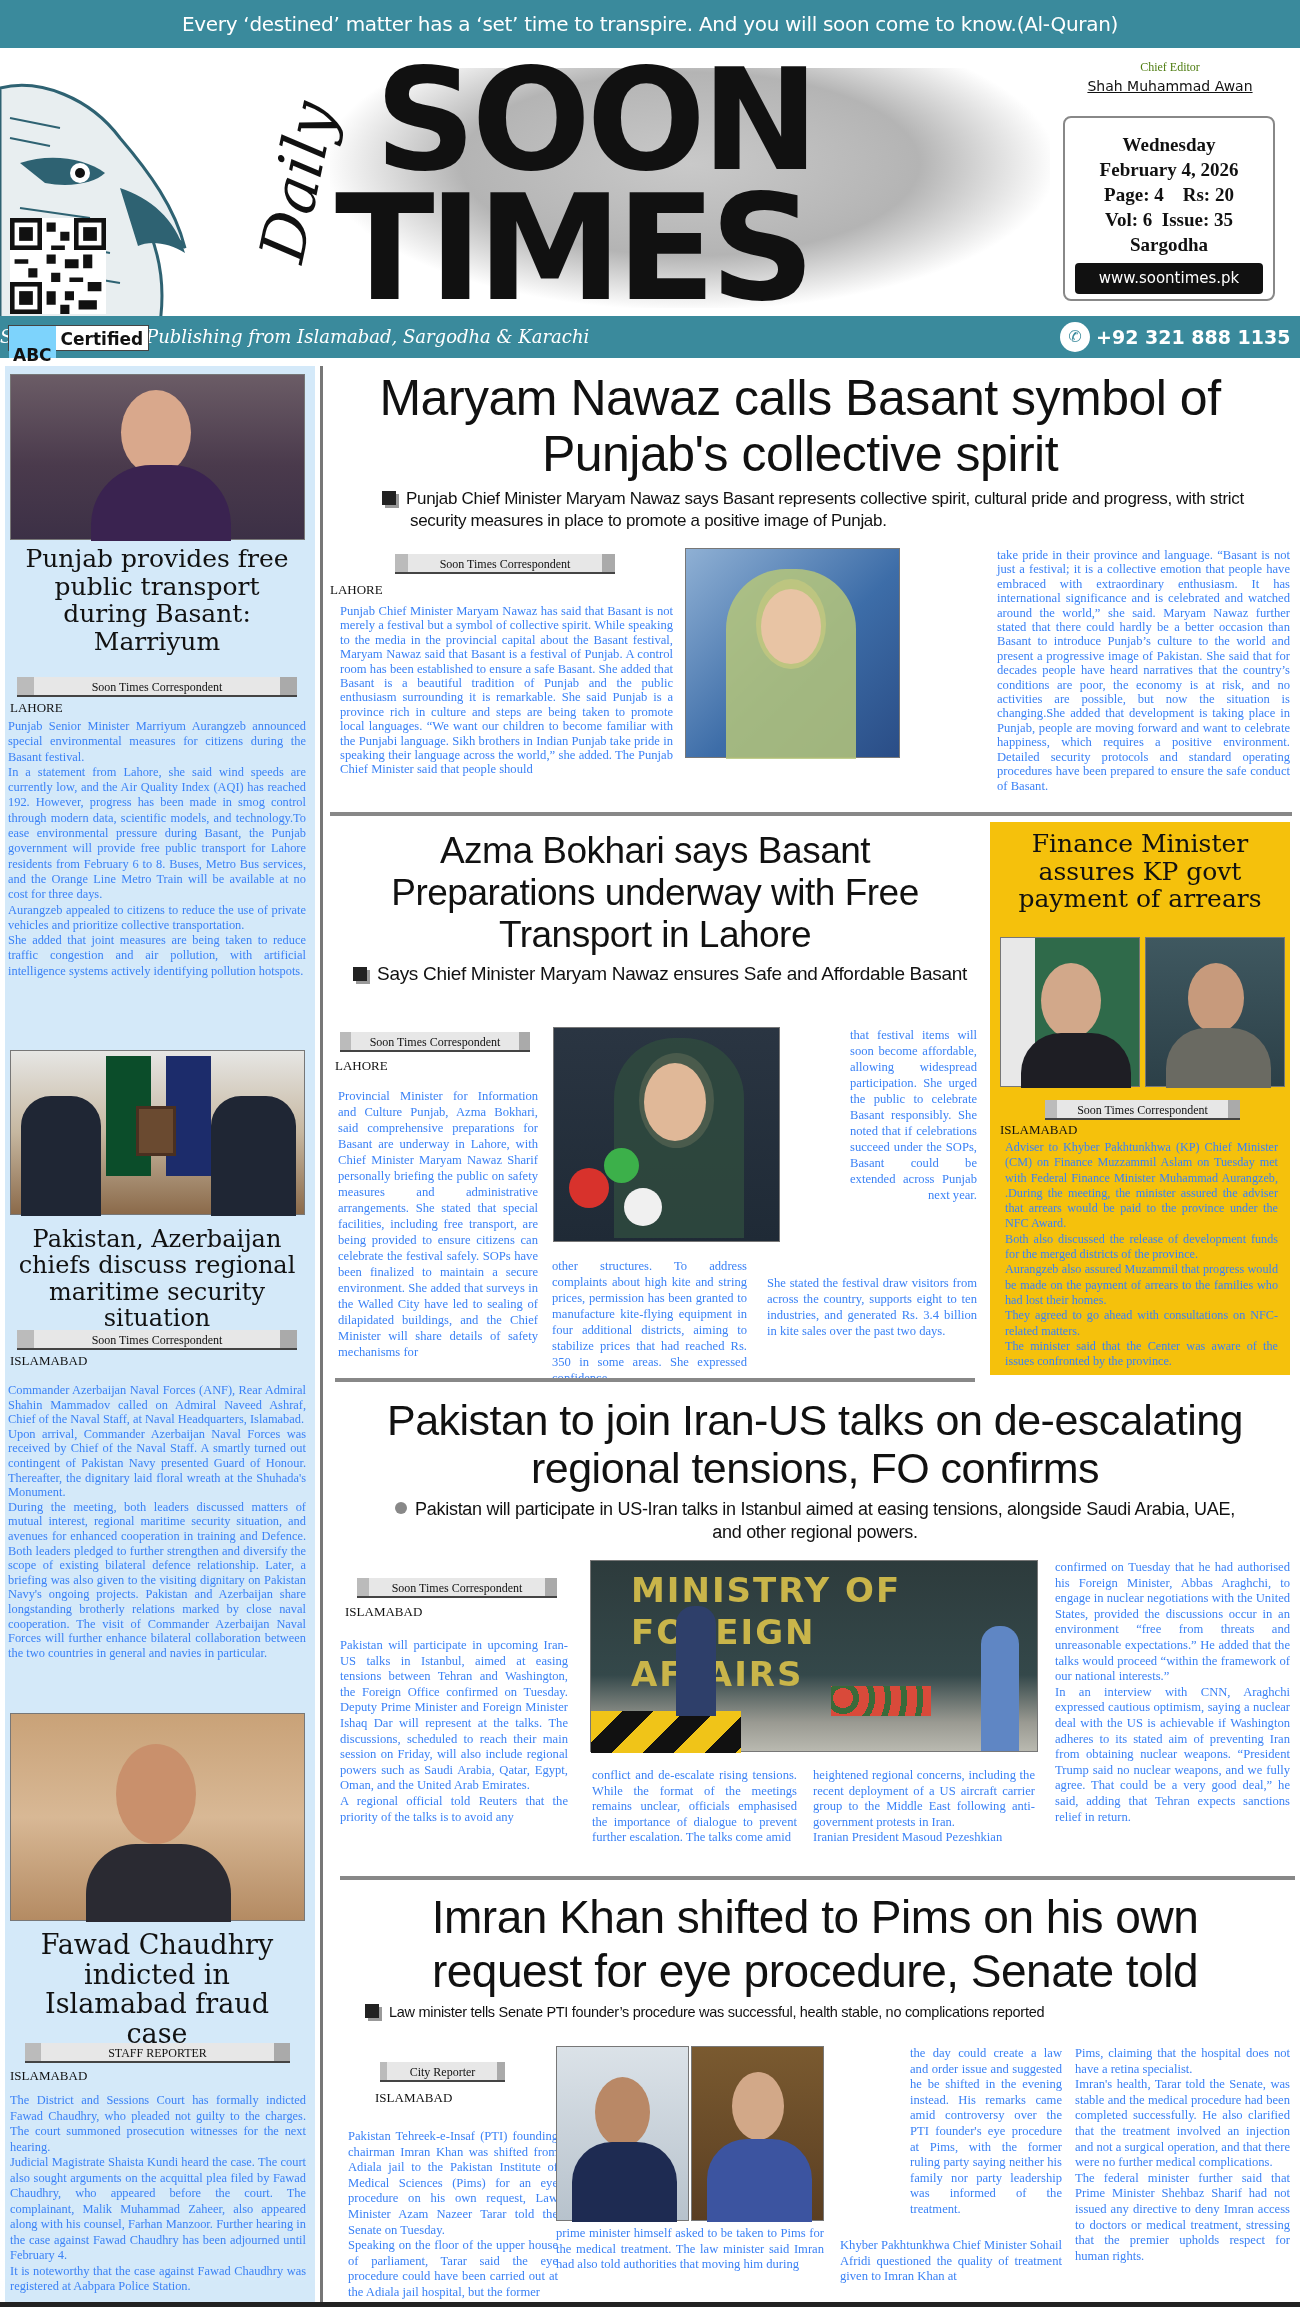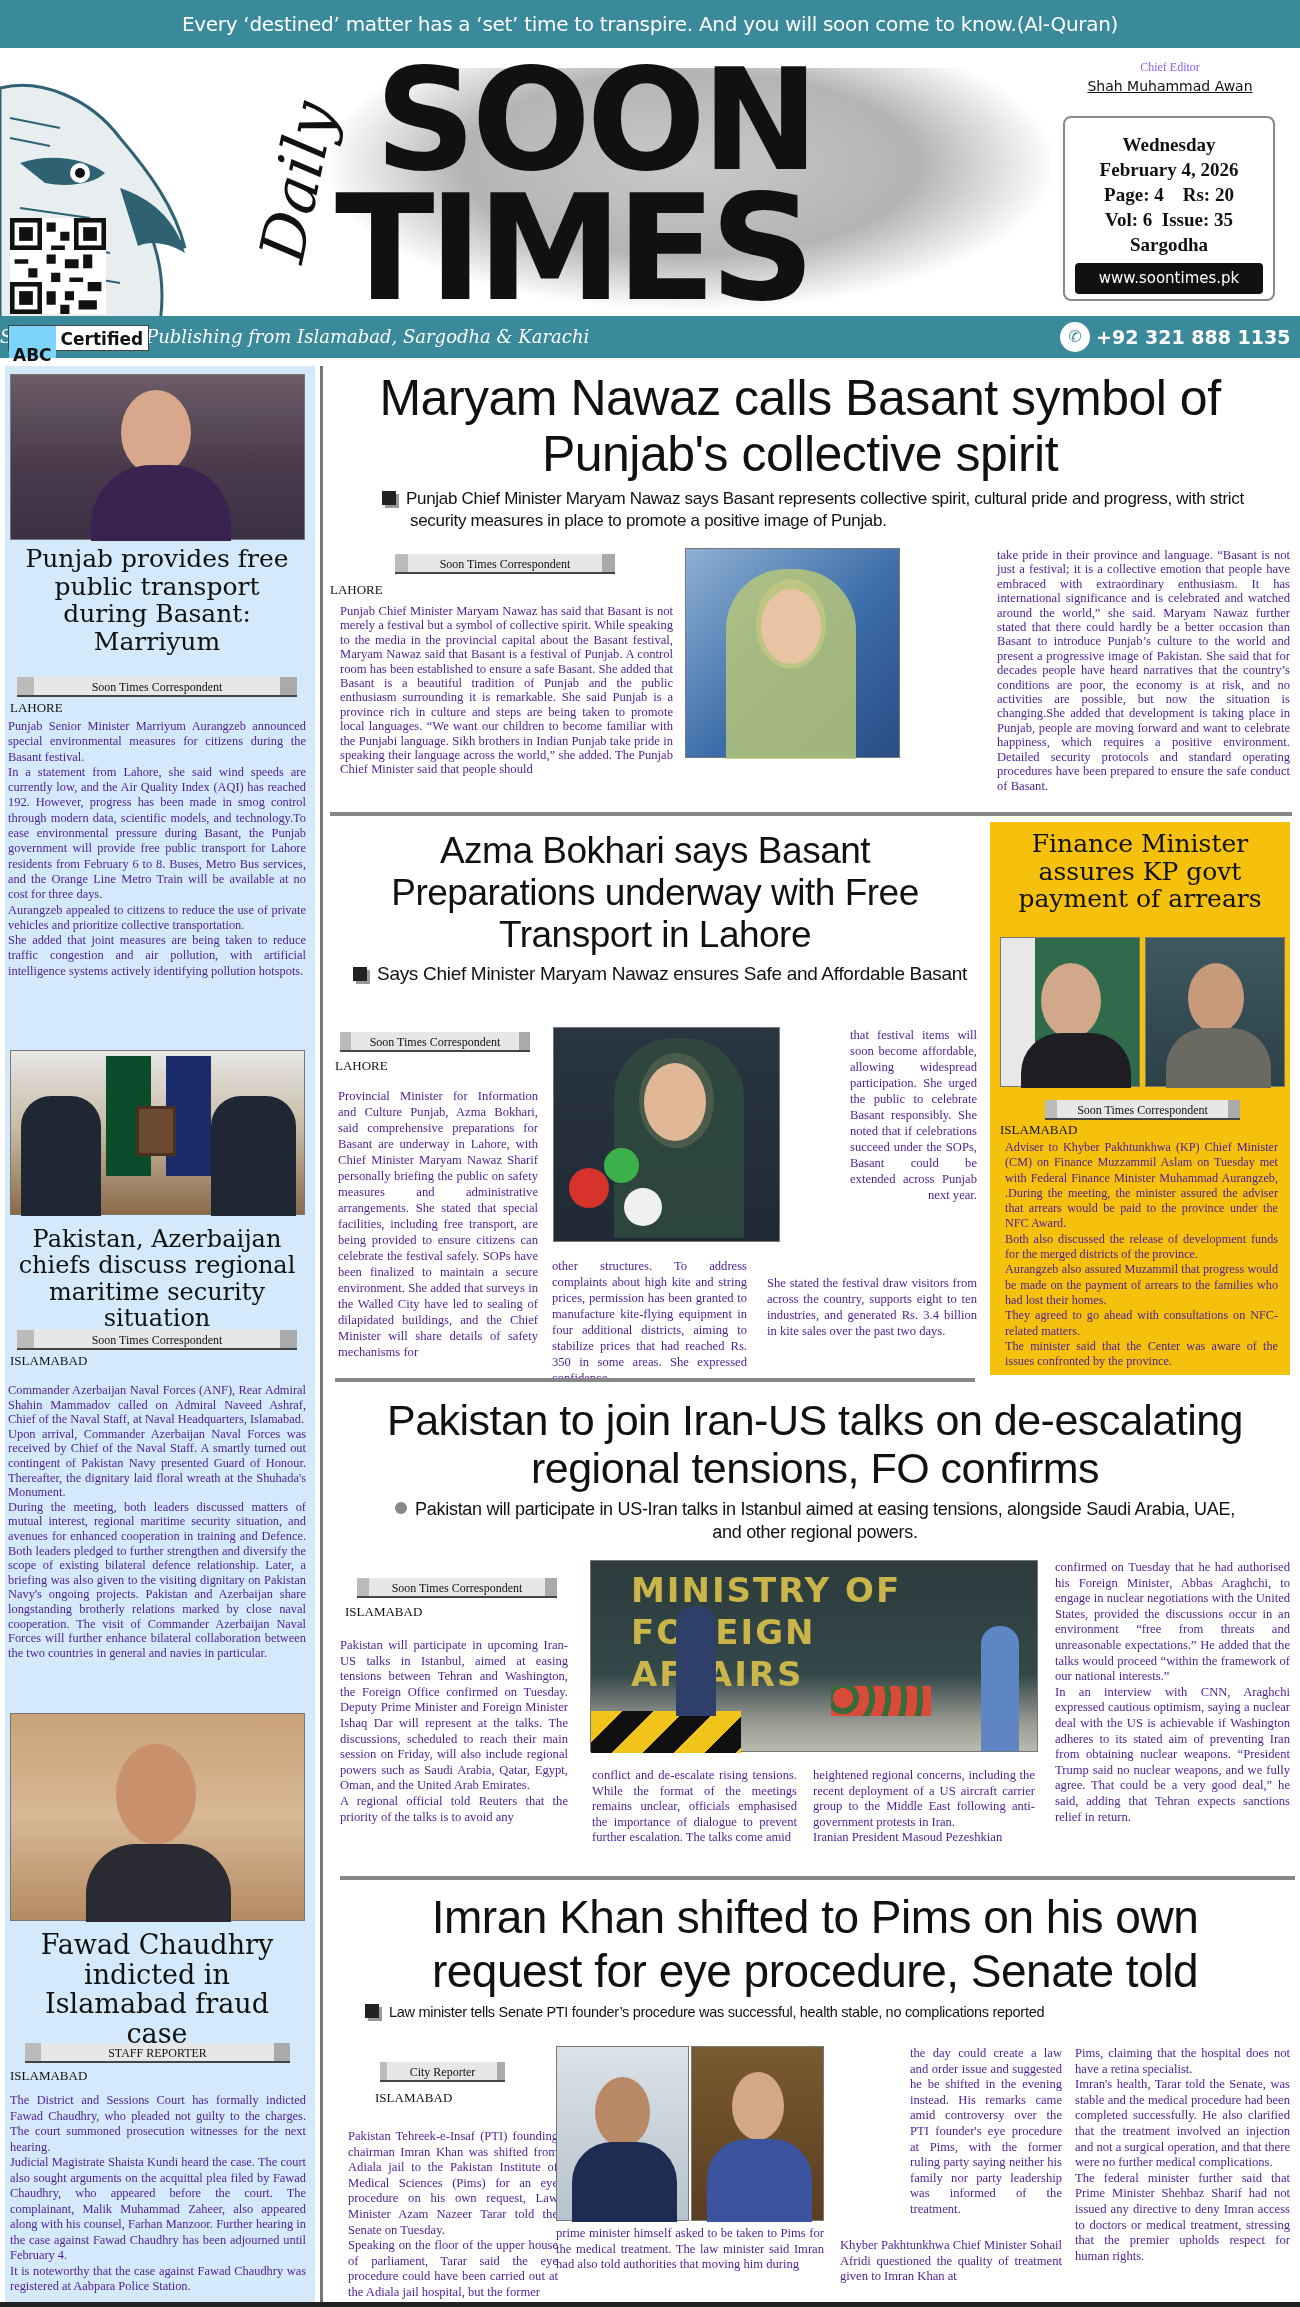--- a/index.html
+++ b/index.html
@@ -7,38 +7,38 @@
 body{position:relative;font-family:"Liberation Serif",serif;color:#111}
 .abs{position:absolute}
 .topbar{left:0;top:0;width:1300px;height:48px;background:#3a8a9c;color:#fff;font-family:"DejaVu Sans",sans-serif;font-size:20px;text-align:center;line-height:48px;letter-spacing:-0.3px}
 .masthead{left:0;top:48px;width:1300px;height:268px;background:#fff;overflow:hidden}
 .map{left:330px;top:20px;width:720px;height:240px;background:radial-gradient(ellipse at 50% 40%,#c9c9c9 0%,#b4b4b4 45%,rgba(255,255,255,0) 72%)}
 .eagle{left:0;top:10px;width:190px;height:270px}
 .qr{left:10px;top:170px;width:96px;height:96px;background:#fff}
 .daily{left:240px;top:60px;font-family:"DejaVu Serif",serif;font-style:italic;font-size:62px;color:#111;transform:rotate(-78deg);transform-origin:left top;top:205px;left:245px}
 .soon{left:375px;top:8px;font-family:"DejaVu Sans",sans-serif;font-weight:bold;font-size:140px;letter-spacing:-4px;line-height:130px;color:#111}
 .times{left:335px;top:135px;font-family:"DejaVu Sans",sans-serif;font-weight:bold;font-size:146px;letter-spacing:-6px;line-height:130px;color:#111}
-.editor-lbl{left:1100px;top:12px;width:140px;text-align:center;font-size:12px;color:#8b5cf6}
+.editor-lbl{left:1100px;top:12px;width:140px;text-align:center;font-size:12px;color:#4d7c0f}
 .editor-name{left:1070px;top:30px;width:200px;text-align:center;font-family:"DejaVu Sans",sans-serif;font-size:14px;text-decoration:underline;color:#111}
 .datebox{left:1063px;top:68px;width:212px;height:185px;border:2px solid #888;border-radius:8px;text-align:center;font-weight:bold;font-size:19px;line-height:25px;padding-top:14px}
 .web{display:inline-block;margin-top:6px;background:#111;color:#fff;font-family:"DejaVu Sans",sans-serif;font-size:15px;padding:3px 24px;border-radius:4px;font-weight:normal}
 .band{left:0;top:316px;width:1300px;height:42px;background:#3a8a9c;color:#fff}
 .abc{left:8px;top:9px;height:26px;background:#fff;display:flex;font-family:"DejaVu Sans",sans-serif;font-size:17px;font-weight:bold;line-height:26px;border:1px solid #444}
 .abc .a{background:#7dd3fc;color:#111;padding:16px 4px}
 .abc .b{color:#111;padding:0 5px}
 .pub{left:0;top:0;width:1300px;text-align:left;line-height:42px;font-family:"DejaVu Serif",serif;font-style:italic;font-size:18px}
 .phone{left:1060px;top:6px;font-family:"DejaVu Sans",sans-serif;font-weight:bold;font-size:19px;line-height:30px;display:flex;align-items:center;gap:6px}
 .wa{width:30px;height:30px;border-radius:50%;background:#fff;color:#3a8a9c;text-align:center;line-height:30px;font-size:16px}
 .leftcol{left:5px;top:366px;width:310px;height:1938px;background:#d4e9f9}
 .vline{left:320px;top:366px;width:3px;height:1938px;background:#777}
 .photo{background:linear-gradient(135deg,#5a5058,#3a3440 60%,#2a2630);border:1px solid #777}
 .hl{font-family:"DejaVu Serif",serif;text-align:center;color:#111;line-height:1.1}
 .corr{height:20px;background:linear-gradient(90deg,#bbb 0 6%,#e7e7e7 6% 94%,#aaa 94%);text-align:center;font-size:12px;line-height:20px;border-bottom:2px solid #444;margin:0 auto}
 .city{text-align:left;font-size:13px;line-height:18px}
-.body{font-size:12.6px;line-height:14.4px;text-align:justify;color:#4c1d95}
+.body{font-size:12.6px;line-height:14.4px;text-align:justify;color:#3b82f6}
 .body p{margin:0}
 .cond{font-family:"Liberation Sans",sans-serif;text-align:center;color:#111;letter-spacing:-0.5px}
 .sub{font-family:"Liberation Sans",sans-serif;color:#111;letter-spacing:-0.3px}
 .bullet{display:inline-block;width:14px;height:14px;background:#222;margin-right:10px;vertical-align:-1px;box-shadow:3px 3px 0 #999}
 .hr{height:4px;background:#888}
 .yellow{left:990px;top:822px;width:300px;height:553px;background:#f5c10c}
 </style>
 </head>
 <body>
 

